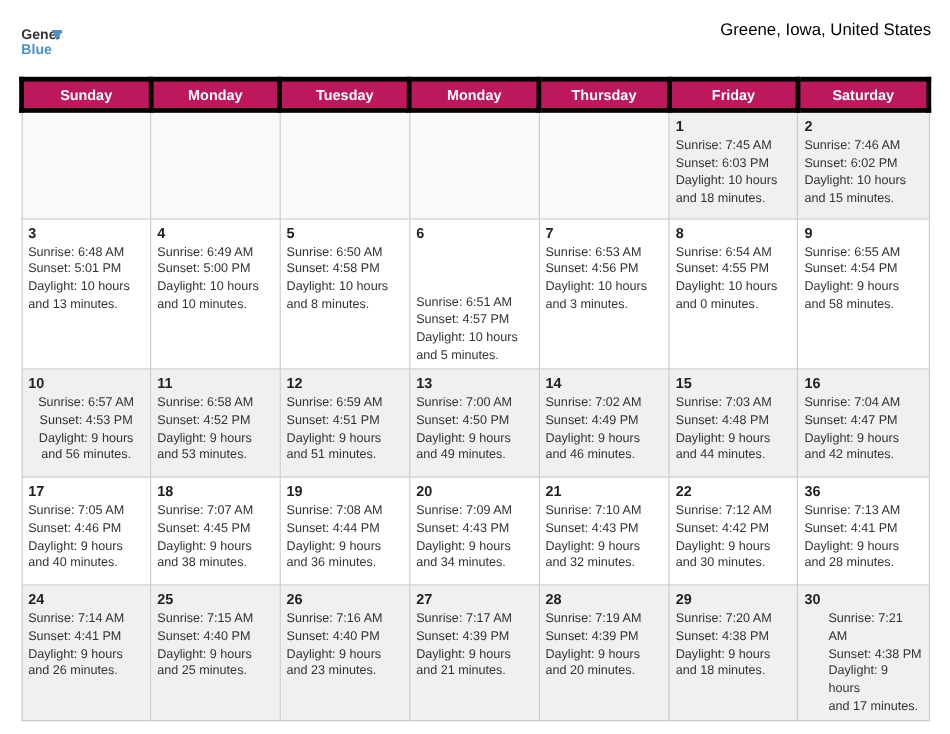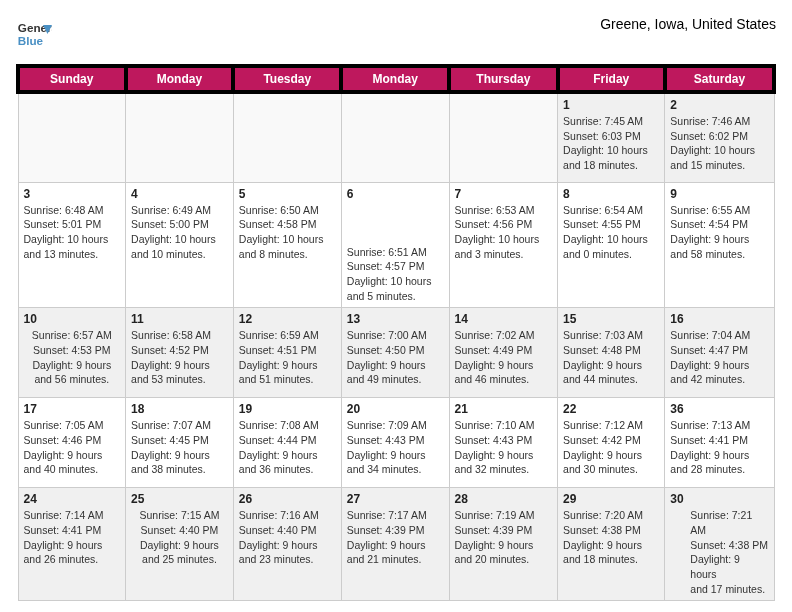--- a/index.html
+++ b/index.html
@@ -282,21 +282,21 @@
       <tr>
         <td class="shaded">
           <div class="day-number">24</div>
           <div class="day-info" style="white-space: pre-line;">Sunrise: 7:14 AM
 Sunset: 4:41 PM
 Daylight: 9 hours
 and 26 minutes.</div>
         </td>
         <td class="shaded">
           <div class="day-number">25</div>
-          <div class="day-info" style="white-space: pre-line; text-align: center;">Sunrise: 7:15 AM
+          <div class="day-info" style="white-space: pre-line;">Sunrise: 7:15 AM
 Sunset: 4:40 PM
 Daylight: 9 hours
 and 25 minutes.</div>
         </td>
         <td class="shaded">
           <div class="day-number">26</div>
           <div class="day-info" style="white-space: pre-line;">Sunrise: 7:16 AM
 Sunset: 4:40 PM
 Daylight: 9 hours
 and 23 minutes.</div>

